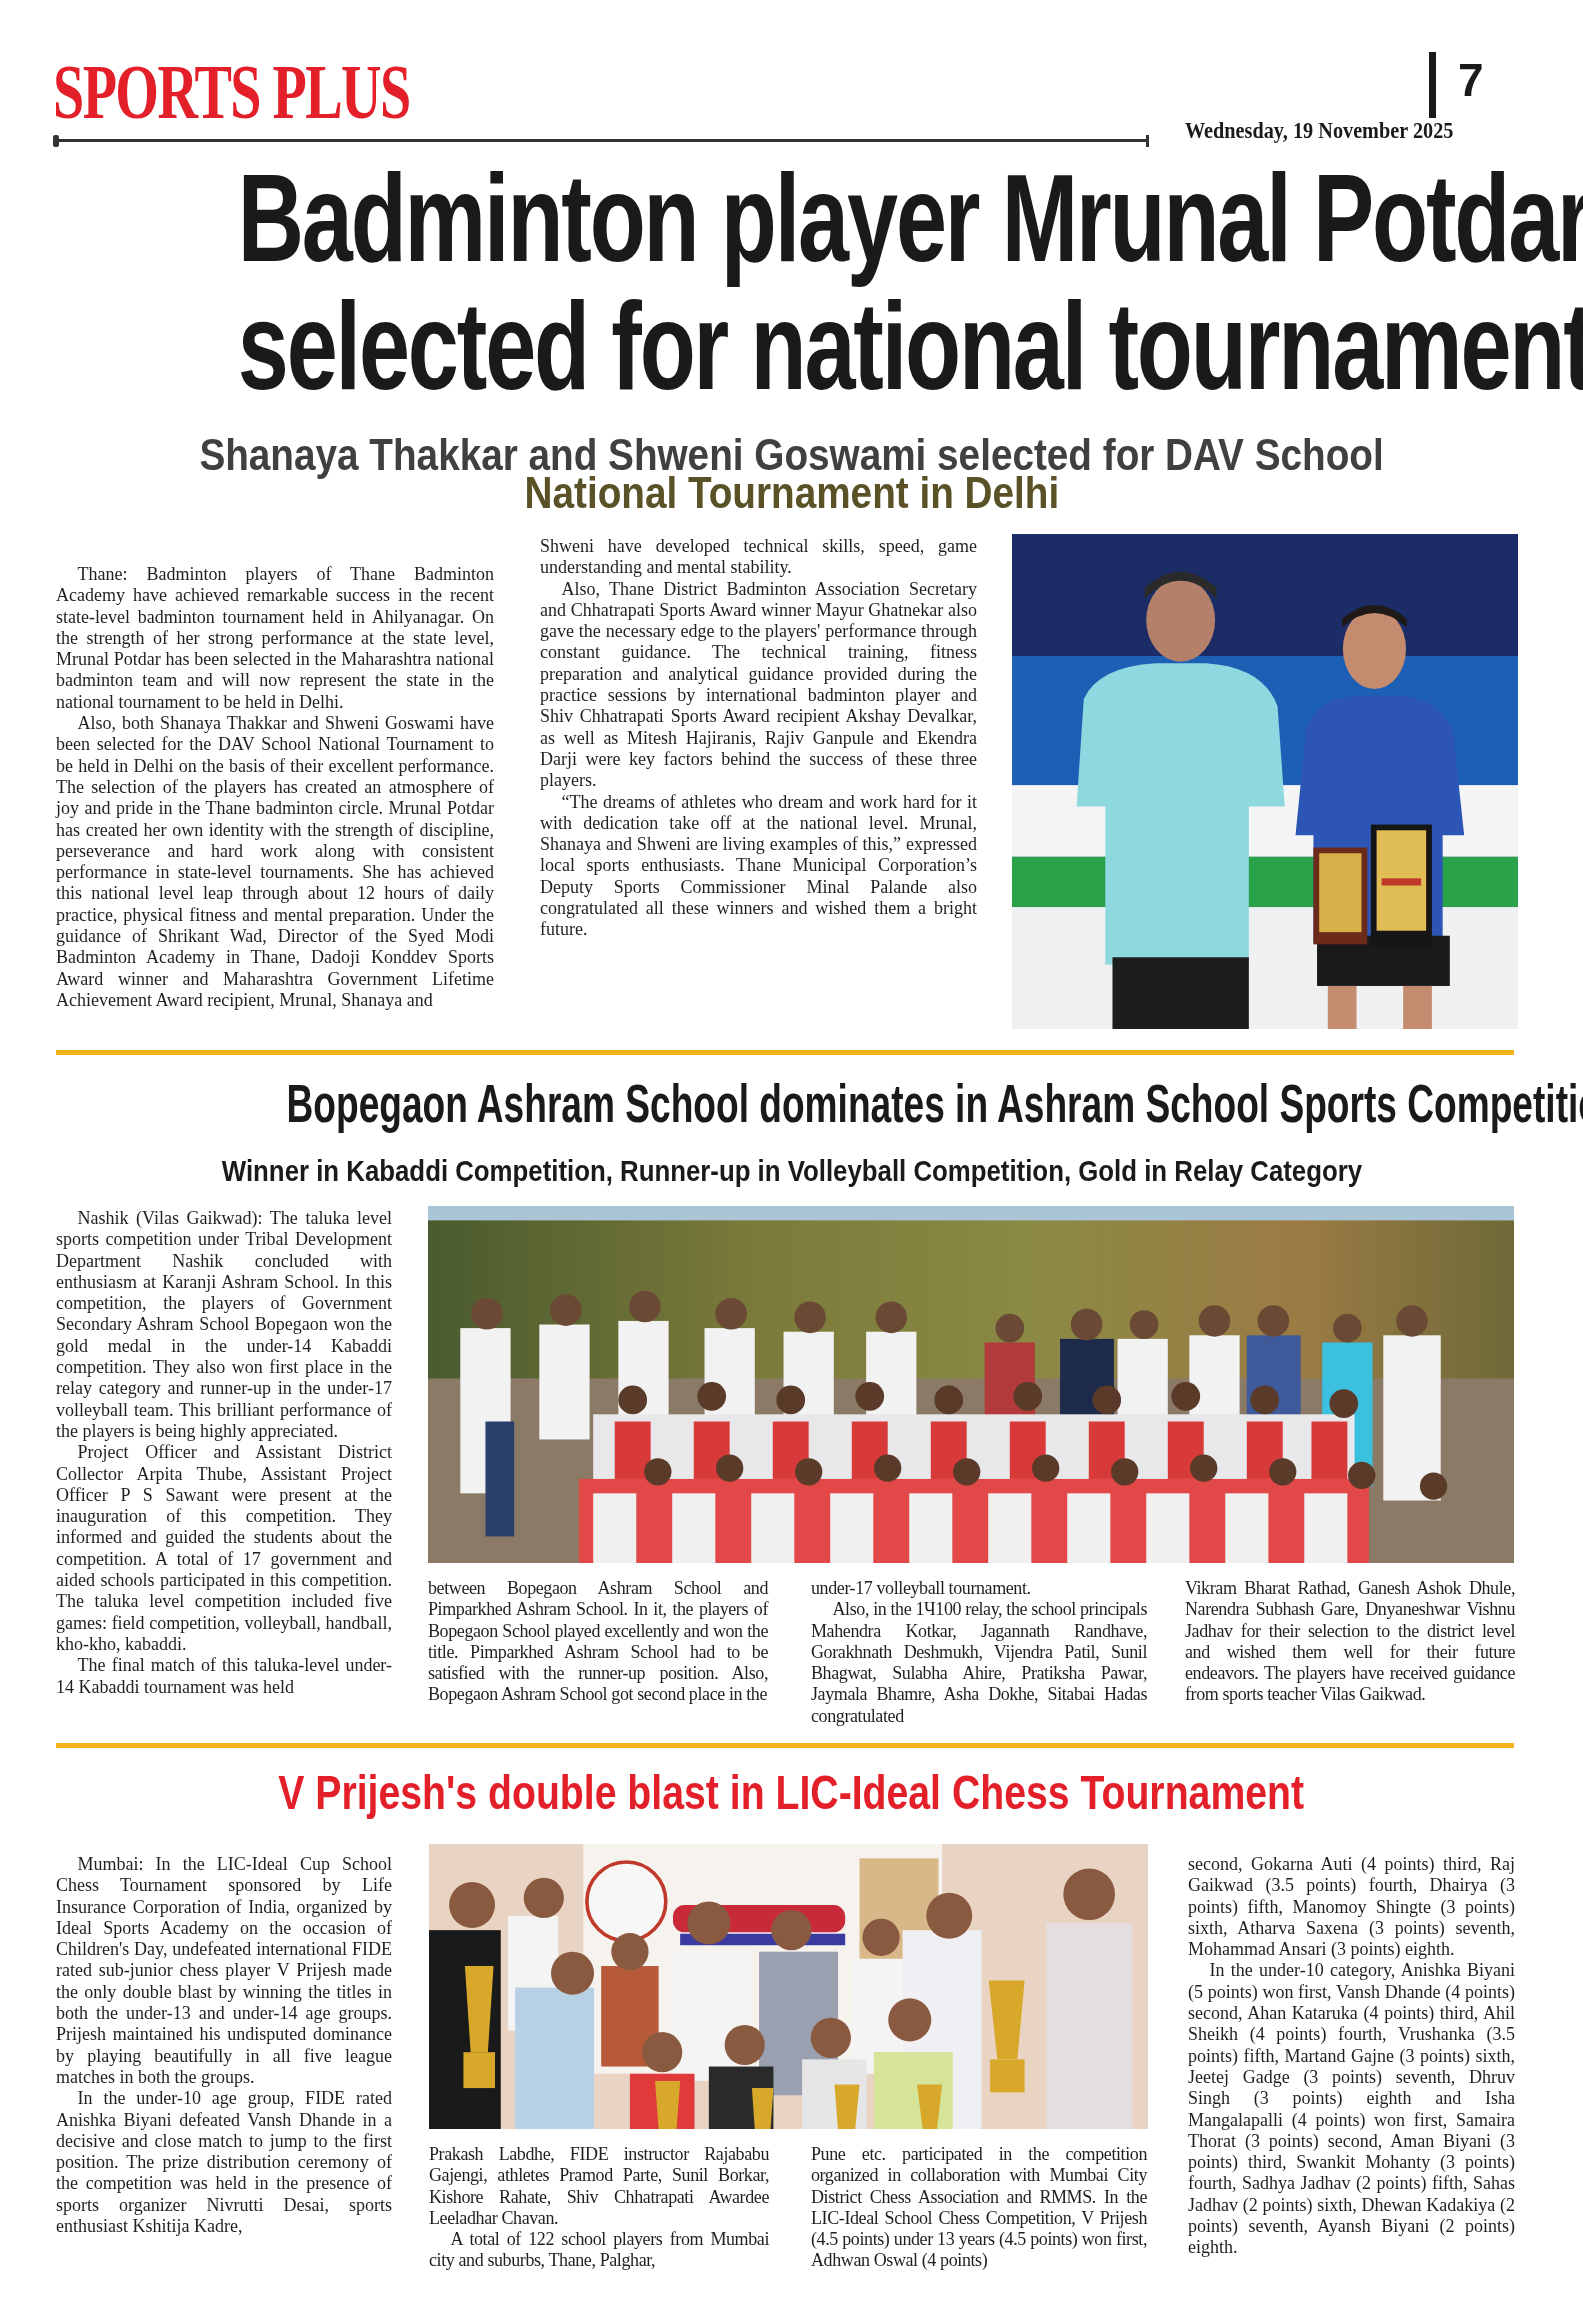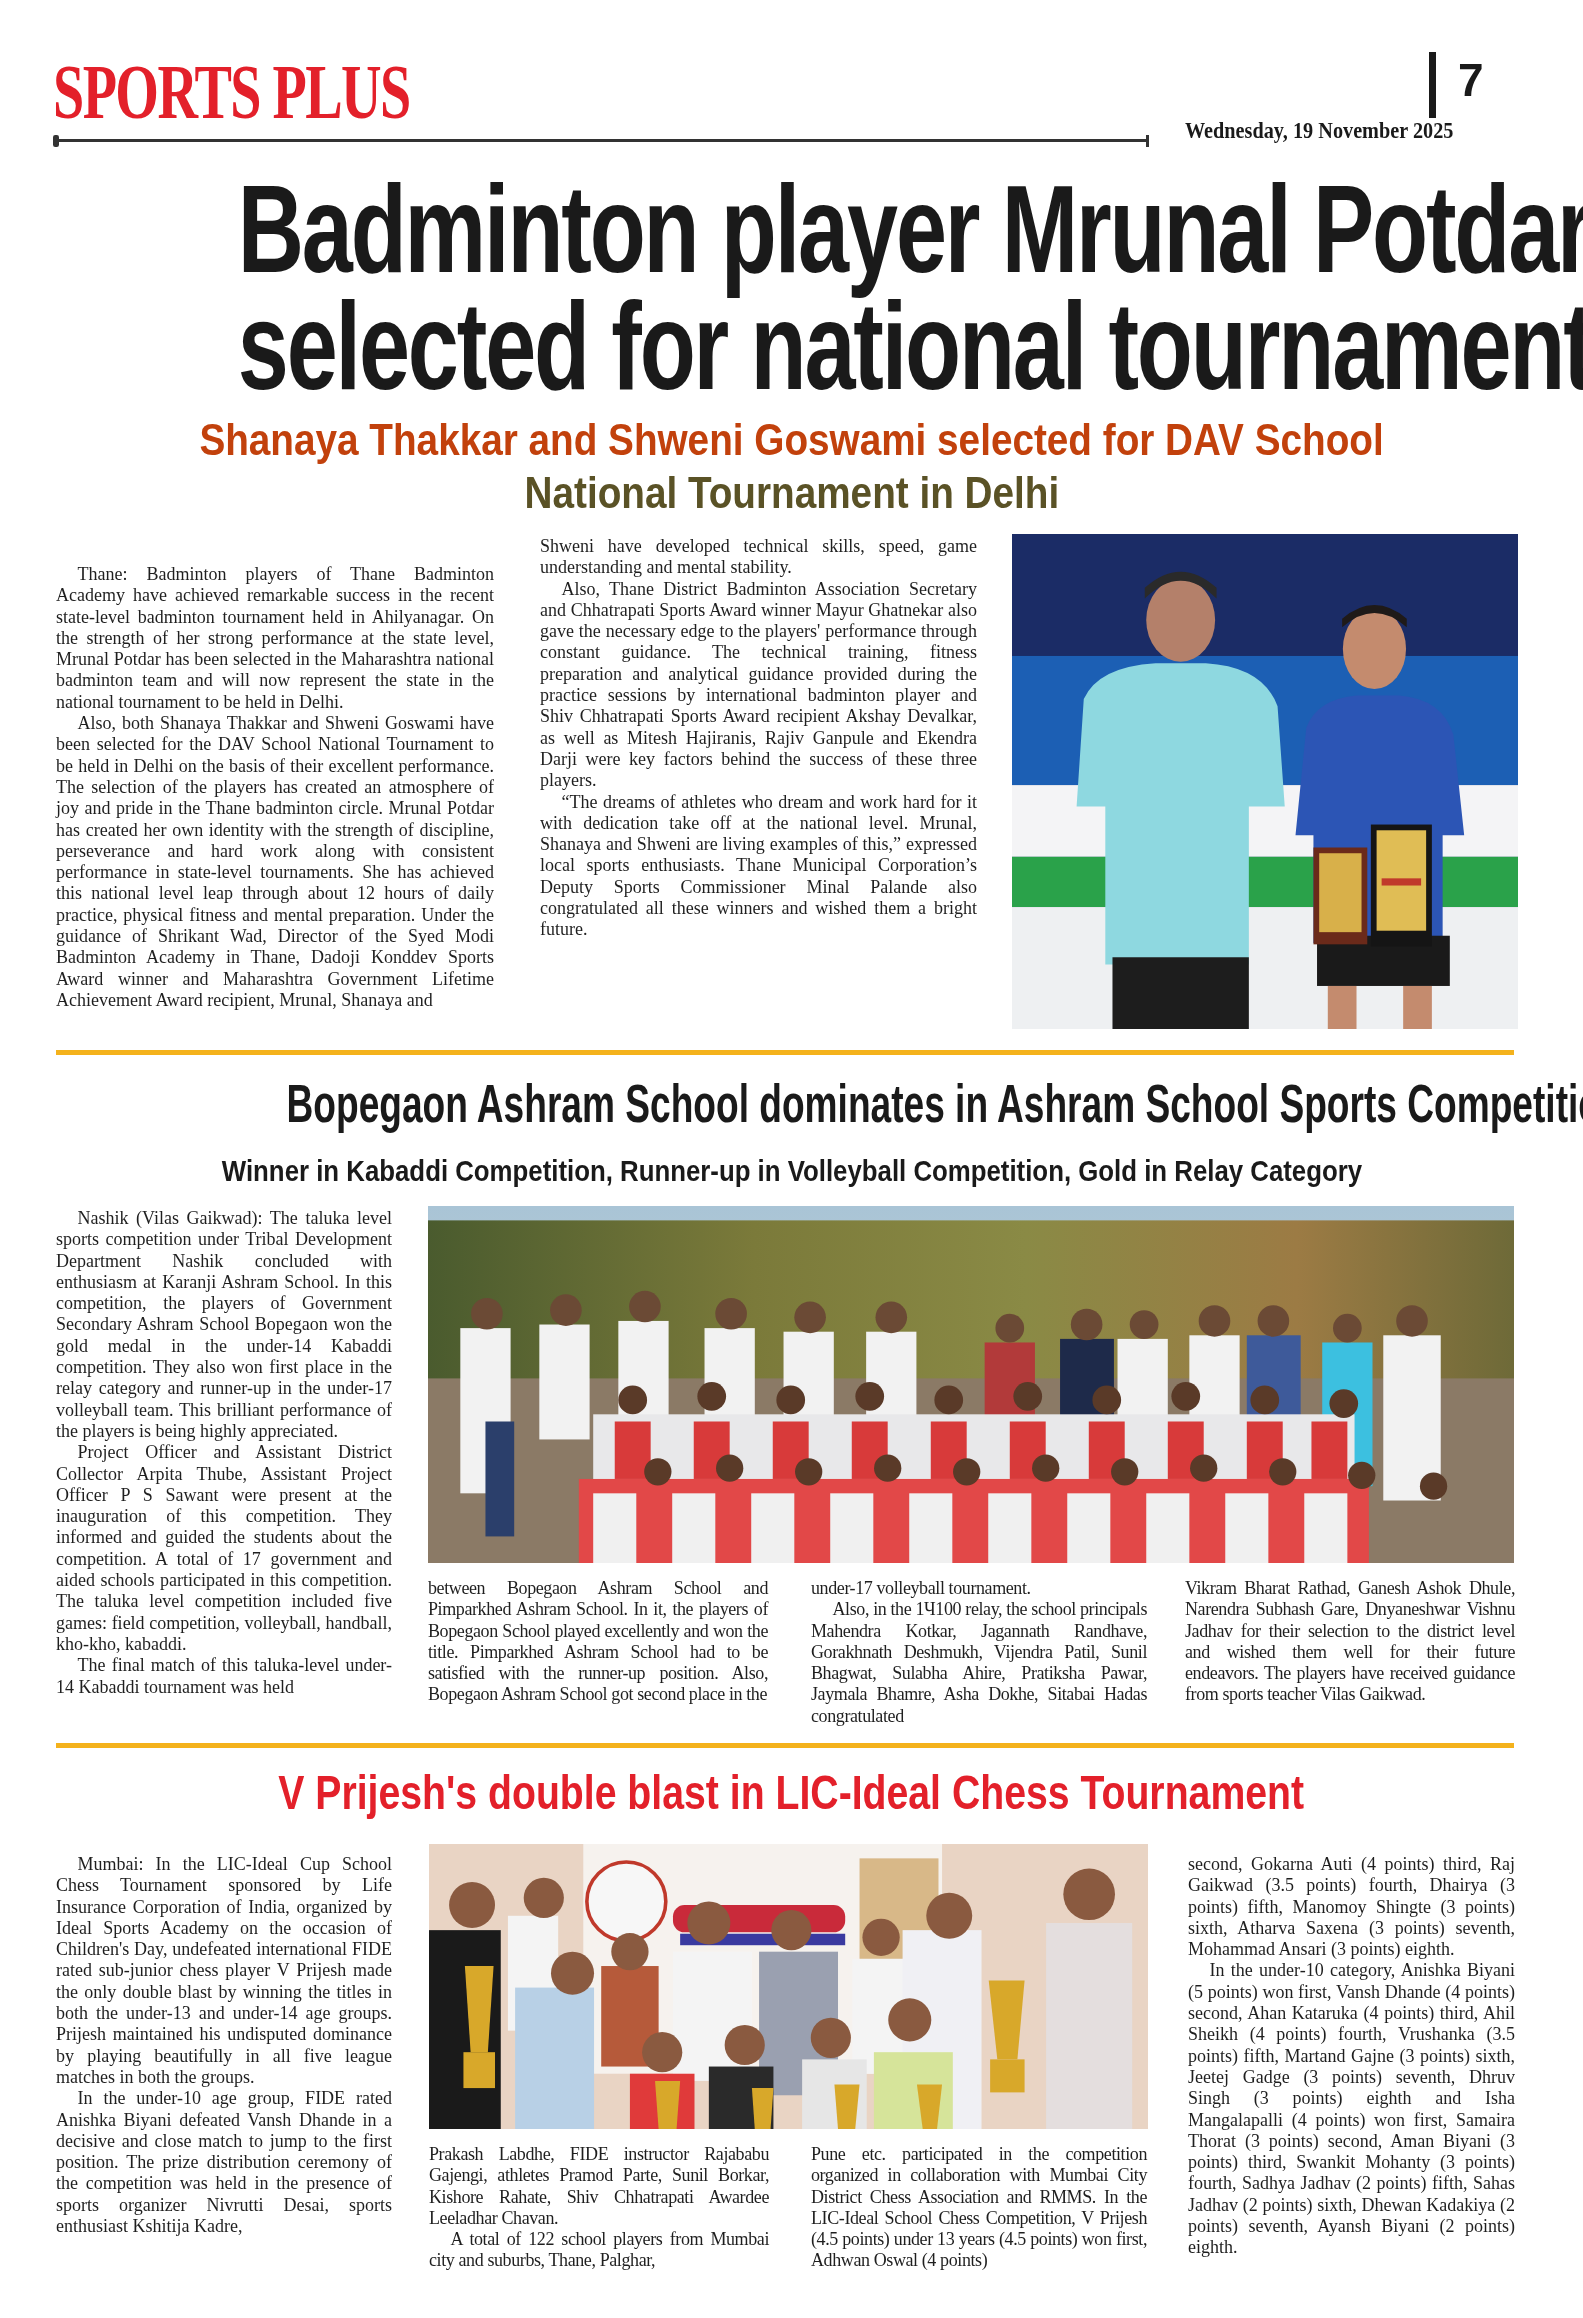--- a/index.html
+++ b/index.html
@@ -51,23 +51,23 @@
 <body>
 
 <div class="abs brand" style="color:#e3202a;">SPORTS PLUS</div>
 <div class="abs page-bar"></div>
 <div class="abs page-num">7</div>
 <div class="abs dateline">Wednesday, 19 November 2025</div>
 <div class="abs rule-dot-l"></div>
 <div class="abs rule"></div>
 <div class="abs rule-dot-r"></div>
 
-<div class="abs headline h1" style="top:167px;text-align:center;"><span>Badminton player Mrunal Potdar</span></div>
+<div class="abs headline h1" style="top:156px;text-align:center;"><span>Badminton player Mrunal Potdar</span></div>
 <div class="abs headline h1" style="top:284px;"><span>selected for national tournament</span></div>
-<div class="abs sub1" style="top:415px; color:#c2410c;text-decoration:underline;"><span>Shanaya Thakkar and Shweni Goswami selected for DAV School</span></div>
+<div class="abs sub1" style="top:430px; color:#404040;text-decoration:underline;"><span>Shanaya Thakkar and Shweni Goswami selected for DAV School</span></div>
 <div class="abs sub1" style="top:468px; color:#5a5226;"><span>National Tournament in Delhi</span></div>
 
 <div class="abs col" style="left:56px; top:536px; width:438px;margin-top:28px;">
   <p>Thane: Badminton players of Thane Badminton Academy have achieved remarkable success in the recent state-level badminton tournament held in Ahilyanagar. On the strength of her strong performance at the state level, Mrunal Potdar has been selected in the Maharashtra national badminton team and will now represent the state in the national tournament to be held in Delhi.</p>
   <p>Also, both Shanaya Thakkar and Shweni Goswami have been selected for the DAV School National Tournament to be held in Delhi on the basis of their excellent performance. The selection of the players has created an atmosphere of joy and pride in the Thane badminton circle. Mrunal Potdar has created her own identity with the strength of discipline, perseverance and hard work along with consistent performance in state-level tournaments. She has achieved this national level leap through about 12 hours of daily practice, physical fitness and mental preparation. Under the guidance of Shrikant Wad, Director of the Syed Modi Badminton Academy in Thane, Dadoji Konddev Sports Award winner and Maharashtra Government Lifetime Achievement Award recipient, Mrunal, Shanaya and</p>
 </div>
 <div class="abs col" style="left:540px; top:536px; width:437px;">
   <p class="noindent">Shweni have developed technical skills, speed, game understanding and mental stability.</p>
   <p>Also, Thane District Badminton Association Secretary and Chhatrapati Sports Award winner Mayur Ghatnekar also gave the necessary edge to the players' performance through constant guidance. The technical training, fitness preparation and analytical guidance provided during the practice sessions by international badminton player and Shiv Chhatrapati Sports Award recipient Akshay Devalkar, as well as Mitesh Hajiranis, Rajiv Ganpule and Ekendra Darji were key factors behind the success of these three players.</p>
   <p>“The dreams of athletes who dream and work hard for it with dedication take off at the national level. Mrunal, Shanaya and Shweni are living examples of this,” expressed local sports enthusiasts. Thane Municipal Corporation’s Deputy Sports Commissioner Minal Palande also congratulated all these winners and wished them a bright future.</p>

